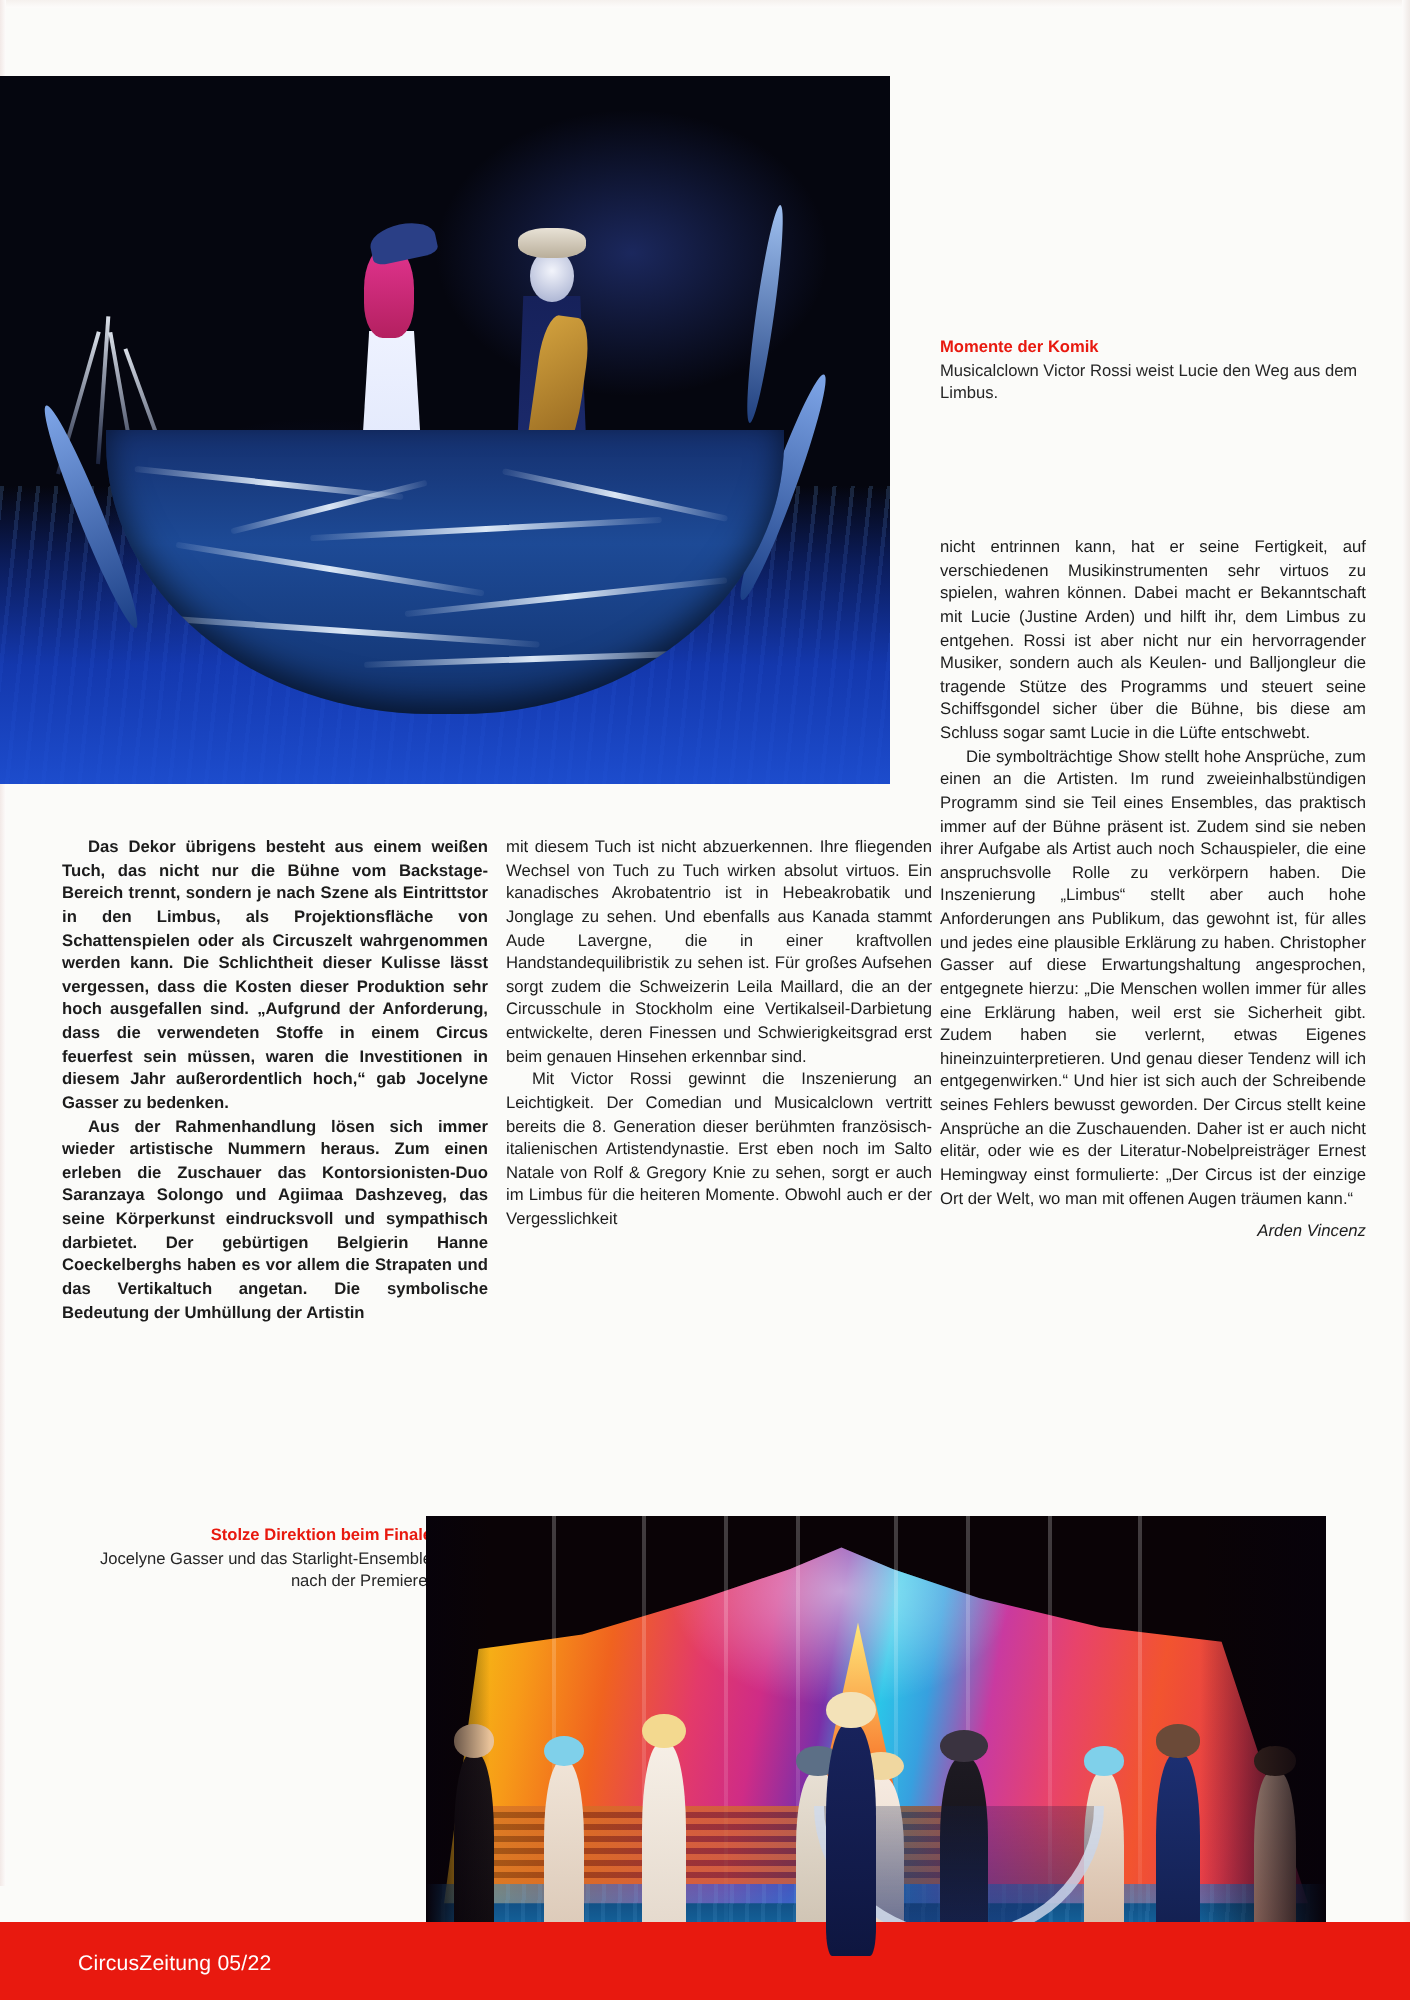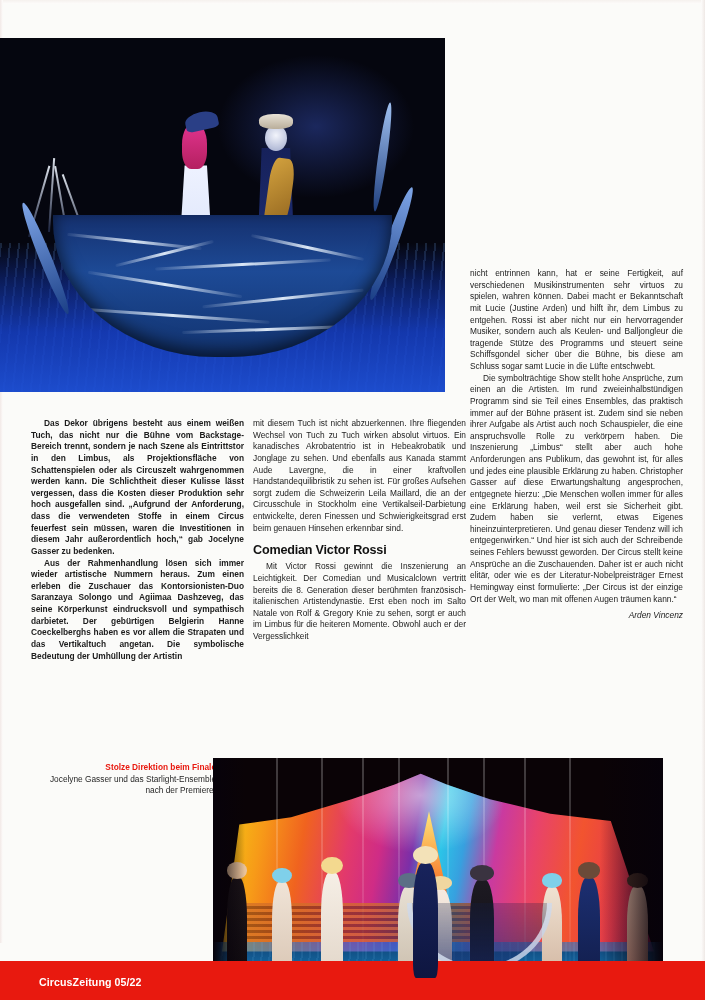--- a/index.html
+++ b/index.html
@@ -202,21 +202,21 @@
   
   .footer-bar{
     position:absolute;left:0;bottom:0;width:705px;height:39px;
     background:#e8190f;
   }
   .footer-white{
     position:absolute;left:0;bottom:39px;width:213px;height:18px;background:#fbfbf9;
   }
   .footer-text{
     position:absolute;left:39px;bottom:12px;
-    color:#ffffff;font-weight:bold;font-size:10.6px;letter-spacing:.1px;
+    color:#ffffff;font-weight:normal;font-size:10.6px;letter-spacing:.1px;
   }
 </style>
 </head>
 <body>
 
 <div class="page">
 
   <div class="edge-top"></div>
   <div class="edge-left"></div>
   <div class="edge-right"></div>
@@ -251,29 +251,32 @@
       <i style="left:30%;top:34%;width:52%;transform:rotate(-3deg);"></i>
       <i style="left:10%;top:48%;width:46%;transform:rotate(9deg);"></i>
       <i style="left:44%;top:58%;width:48%;transform:rotate(-6deg);"></i>
       <i style="left:6%;top:70%;width:58%;transform:rotate(4deg);"></i>
       <i style="left:38%;top:80%;width:50%;transform:rotate(-2deg);"></i>
       <i style="left:18%;top:26%;width:30%;transform:rotate(-14deg);"></i>
       <i style="left:58%;top:22%;width:34%;transform:rotate(12deg);"></i>
     </div>
   </div>
 
+  <div class="caption cap-top">
+    <span class="ctitle">Momente der Komik</span>
+    <span>Musicalclown Victor Rossi weist Lucie den Weg aus dem Limbus.</span>
+  </div>
 
   <div class="col" id="col1">
     <p>Das Dekor übrigens besteht aus einem weißen Tuch, das nicht nur die Bühne vom Backstage-Bereich trennt, sondern je nach Szene als Eintrittstor in den Limbus, als Projektionsfläche von Schattenspielen oder als Circuszelt wahrgenommen werden kann. Die Schlichtheit dieser Kulisse lässt vergessen, dass die Kosten dieser Produktion sehr hoch ausgefallen sind. „Aufgrund der Anforderung, dass die verwendeten Stoffe in einem Circus feuerfest sein müssen, waren die Investitionen in diesem Jahr außerordentlich hoch,“ gab Jocelyne Gasser zu bedenken.</p>
     <p>Aus der Rahmenhandlung lösen sich immer wieder artistische Nummern heraus. Zum einen erleben die Zuschauer das Kontorsionisten-Duo Saranzaya Solongo und Agiimaa Dashzeveg, das seine Körperkunst eindrucksvoll und sympathisch darbietet. Der gebürtigen Belgierin Hanne Coeckelberghs haben es vor allem die Strapaten und das Vertikaltuch angetan. Die symbolische Bedeutung der Umhüllung der Artistin</p>
   </div>
 
   <div class="col" id="col2">
     <p class="noindent">mit diesem Tuch ist nicht abzuerkennen. Ihre fliegenden Wechsel von Tuch zu Tuch wirken absolut virtuos. Ein kanadisches Akrobatentrio ist in Hebeakrobatik und Jonglage zu sehen. Und ebenfalls aus Kanada stammt Aude Lavergne, die in einer kraftvollen Handstandequilibristik zu sehen ist. Für großes Aufsehen sorgt zudem die Schweizerin Leila Maillard, die an der Circusschule in Stockholm eine Vertikalseil-Darbietung entwickelte, deren Finessen und Schwierigkeitsgrad erst beim genauen Hinsehen erkennbar sind.</p>
-    <h2>Comedian Victor Rossi</h2>
     <p>Mit Victor Rossi gewinnt die Inszenierung an Leichtigkeit. Der Comedian und Musicalclown vertritt bereits die 8. Generation dieser berühmten französisch-italienischen Artistendynastie. Erst eben noch im Salto Natale von Rolf &amp; Gregory Knie zu sehen, sorgt er auch im Limbus für die heiteren Momente. Obwohl auch er der Vergesslichkeit</p>
   </div>
 
   <div class="col" id="col3">
     <p class="noindent">nicht entrinnen kann, hat er seine Fertigkeit, auf verschiedenen Musikinstrumenten sehr virtuos zu spielen, wahren können. Dabei macht er Bekanntschaft mit Lucie (Justine Arden) und hilft ihr, dem Limbus zu entgehen. Rossi ist aber nicht nur ein hervorragender Musiker, sondern auch als Keulen- und Balljongleur die tragende Stütze des Programms und steuert seine Schiffsgondel sicher über die Bühne, bis diese am Schluss sogar samt Lucie in die Lüfte entschwebt.</p>
     <p>Die symbolträchtige Show stellt hohe Ansprüche, zum einen an die Artisten. Im rund zweieinhalbstündigen Programm sind sie Teil eines Ensembles, das praktisch immer auf der Bühne präsent ist. Zudem sind sie neben ihrer Aufgabe als Artist auch noch Schauspieler, die eine anspruchsvolle Rolle zu verkörpern haben. Die Inszenierung „Limbus“ stellt aber auch hohe Anforderungen ans Publikum, das gewohnt ist, für alles und jedes eine plausible Erklärung zu haben. Christopher Gasser auf diese Erwartungshaltung angesprochen, entgegnete hierzu: „Die Menschen wollen immer für alles eine Erklärung haben, weil erst sie Sicherheit gibt. Zudem haben sie verlernt, etwas Eigenes hineinzuinterpretieren. Und genau dieser Tendenz will ich entgegenwirken.“ Und hier ist sich auch der Schreibende seines Fehlers bewusst geworden. Der Circus stellt keine Ansprüche an die Zuschauenden. Daher ist er auch nicht elitär, oder wie es der Literatur-Nobelpreisträger Ernest Hemingway einst formulierte: „Der Circus ist der einzige Ort der Welt, wo man mit offenen Augen träumen kann.“</p>
     <p class="sig">Arden Vincenz</p>
   </div>
 
   <div class="caption cap-bottom">

